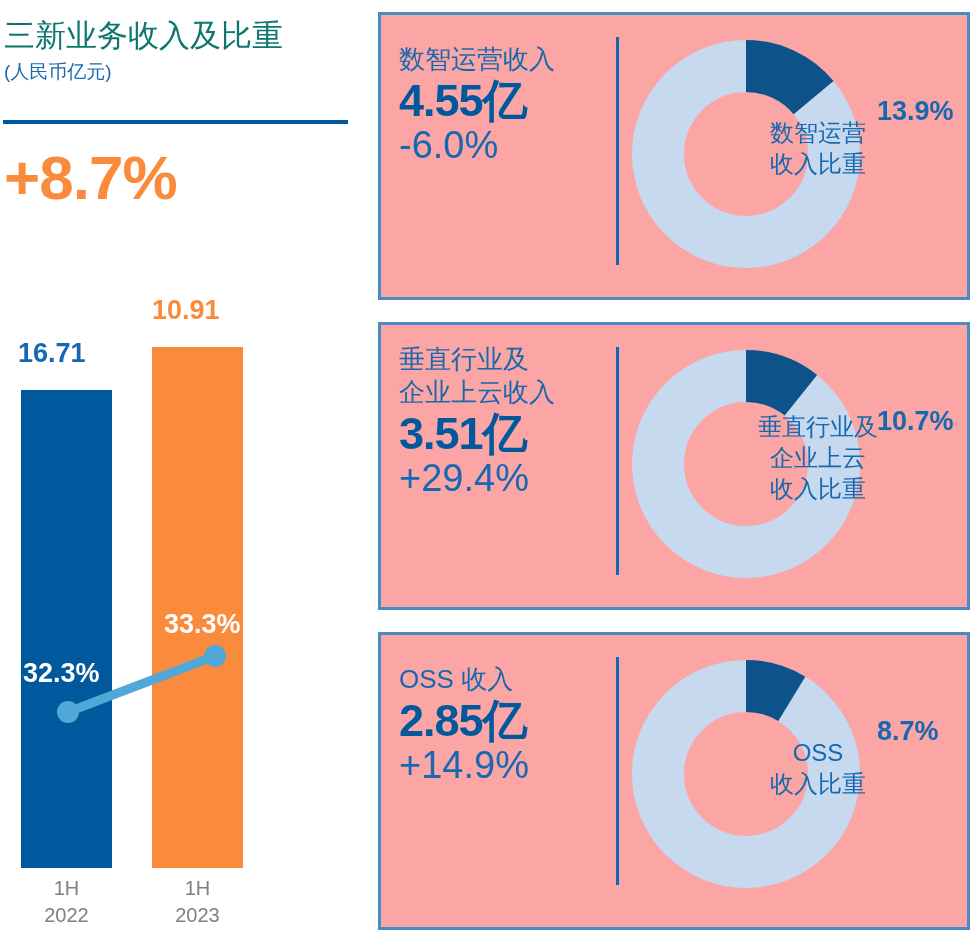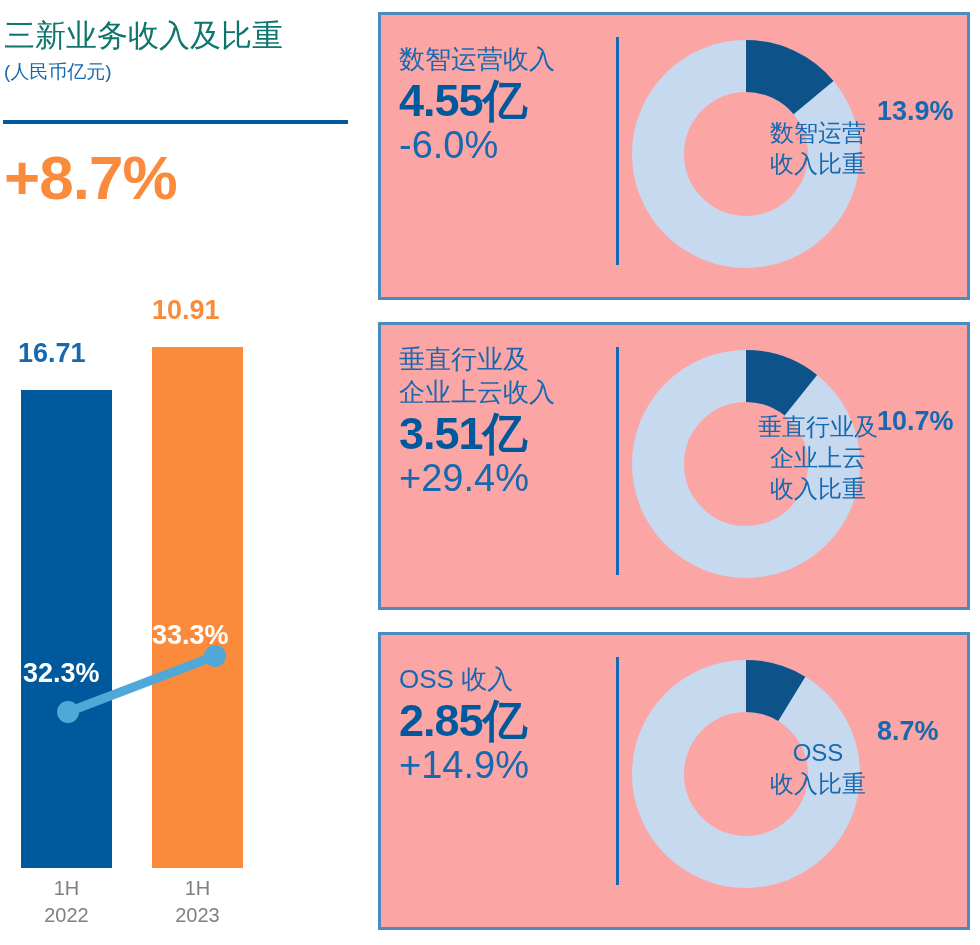--- a/index.html
+++ b/index.html
@@ -41,21 +41,21 @@
   .bar{position:absolute;}
   .bar.b2022{left:21px;top:90px;width:91px;height:478px;background:#00599c;}
   .bar.b2023{left:152px;top:47px;width:91px;height:521px;background:#fb8b3c;}
 
   .bar-val{position:absolute;font-size:27px;font-weight:bold;line-height:32px;white-space:nowrap;}
   .bar-val.v2022{left:18px;top:37px;color:#1669b0;}
   .bar-val.v2023{left:152px;top:-6px;color:#fb8b3c;}
 
   .bar-pct{position:absolute;font-size:27px;font-weight:bold;line-height:32px;color:#ffffff;white-space:nowrap;}
   .bar-pct.p2022{left:23px;top:357px;}
-  .bar-pct.p2023{left:152px;top:319px;}
+  .bar-pct.p2023{left:152px;top:308px;padding-left:12px;}
 
   .axis-lbl{
     position:absolute;top:575px;width:91px;text-align:center;
     font-size:20px;line-height:27px;color:#808080;
   }
   .axis-lbl.a2022{left:21px;}
   .axis-lbl.a2023{left:152px;}
 
   .connector{position:absolute;left:0;top:0;width:370px;height:645px;pointer-events:none;}
 

